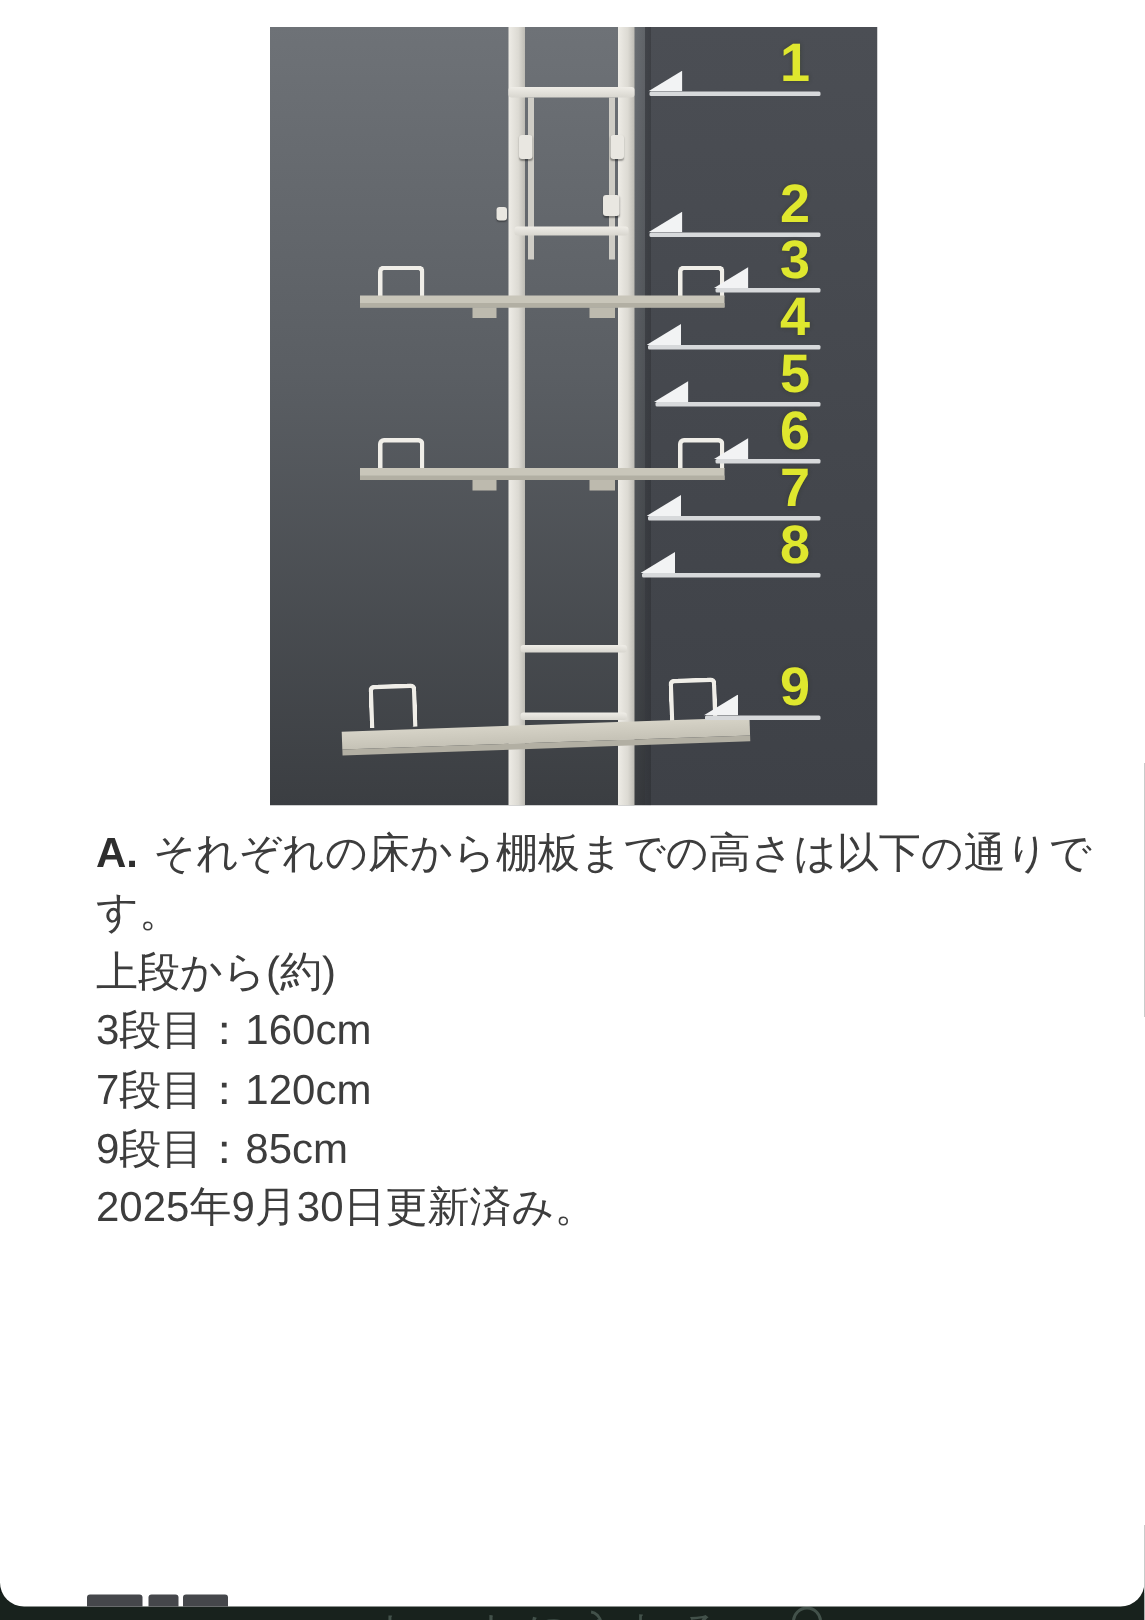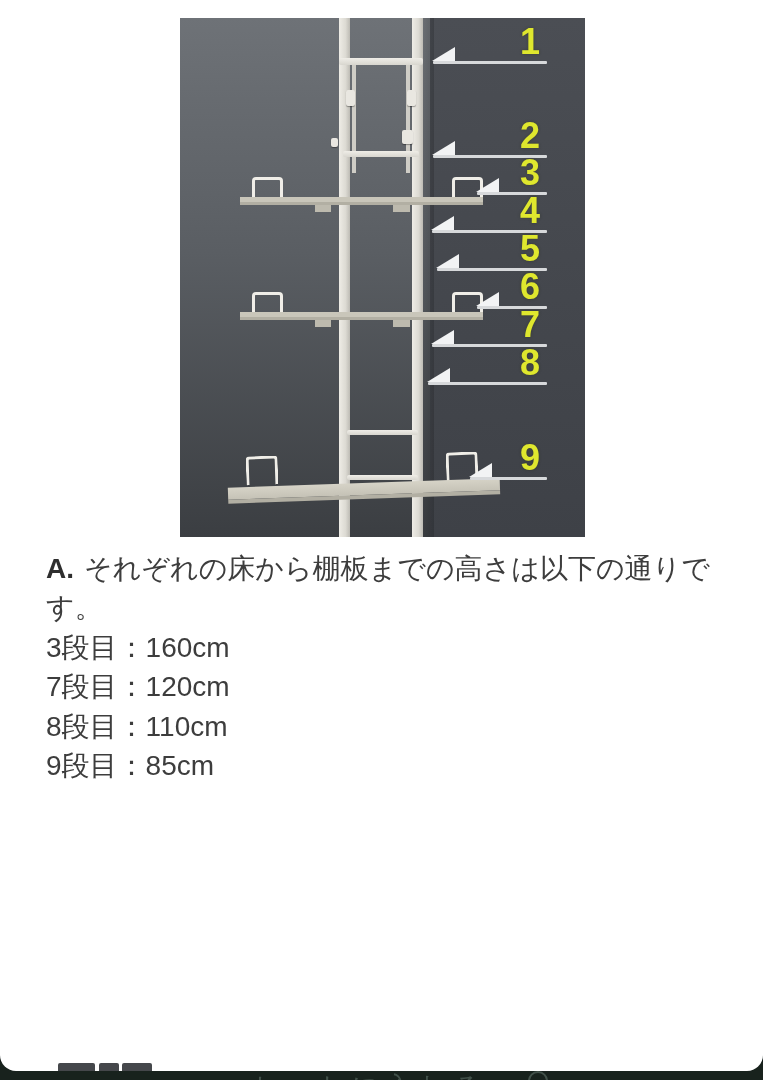--- a/index.html
+++ b/index.html
@@ -38,21 +38,21 @@
              border-radius:4px 4px 0 0; background:transparent; }
 
   .marker-line  { position:absolute; height:3px; background:#d7d9db; border-radius:1px; }
   .marker-arrow { position:absolute; width:23px; height:14px; background:#f2f3f4;
                   clip-path:polygon(0 100%,100% 0,100% 100%); }
   .marker-num   { position:absolute; left:325px; width:50px; text-align:center;
                   font-weight:700; font-size:36px; line-height:38px; color:#dfe72e;
                   text-shadow:0 0 3px rgba(40,45,20,.45); }
 
   
-  #answer { position:absolute; left:46px; top:549px; width:664px;
+  #answer { position:absolute; left:64px; top:549px; width:664px;
             font-size:28px; line-height:39.4px; color:#3d3d3d; }
   #answer .prefix { font-weight:700; color:#2e2e2e; margin-right:10px; }
 
   
   .thumb { position:absolute; top:1063px; height:10px; background:#45474b; border-radius:2px; }
   .thumb.t1 { left:58px;  width:37px; }
   .thumb.t2 { left:99px;  width:20px; }
   .thumb.t3 { left:122px; width:30px; }
 </style>
 </head>
@@ -137,24 +137,25 @@
         <div class="marker-line" style="left:290px; top:459px; width:77px;"></div>
         <div class="marker-arrow" style="left:289px; top:445px;"></div>
         <div class="marker-num" style="top:421px;">9</div>
       </div>
     </div>
 
     <div id="answer">
       <div>
         <span class="prefix">A.</span><span>それぞれの床から棚板までの高さは以下の通りです。</span>
       </div>
+      <div>上段から(約)</div>
       <div>3段目：160cm</div>
       <div>7段目：120cm</div>
-      <div>8段目：110cm</div>
       <div>9段目：85cm</div>
+      <div>2025年9月30日更新済み。</div>
     </div>
 
     <div class="thumb t1"></div>
     <div class="thumb t2"></div>
     <div class="thumb t3"></div>
 
   </div>
 </div>
 
 </body></html>

